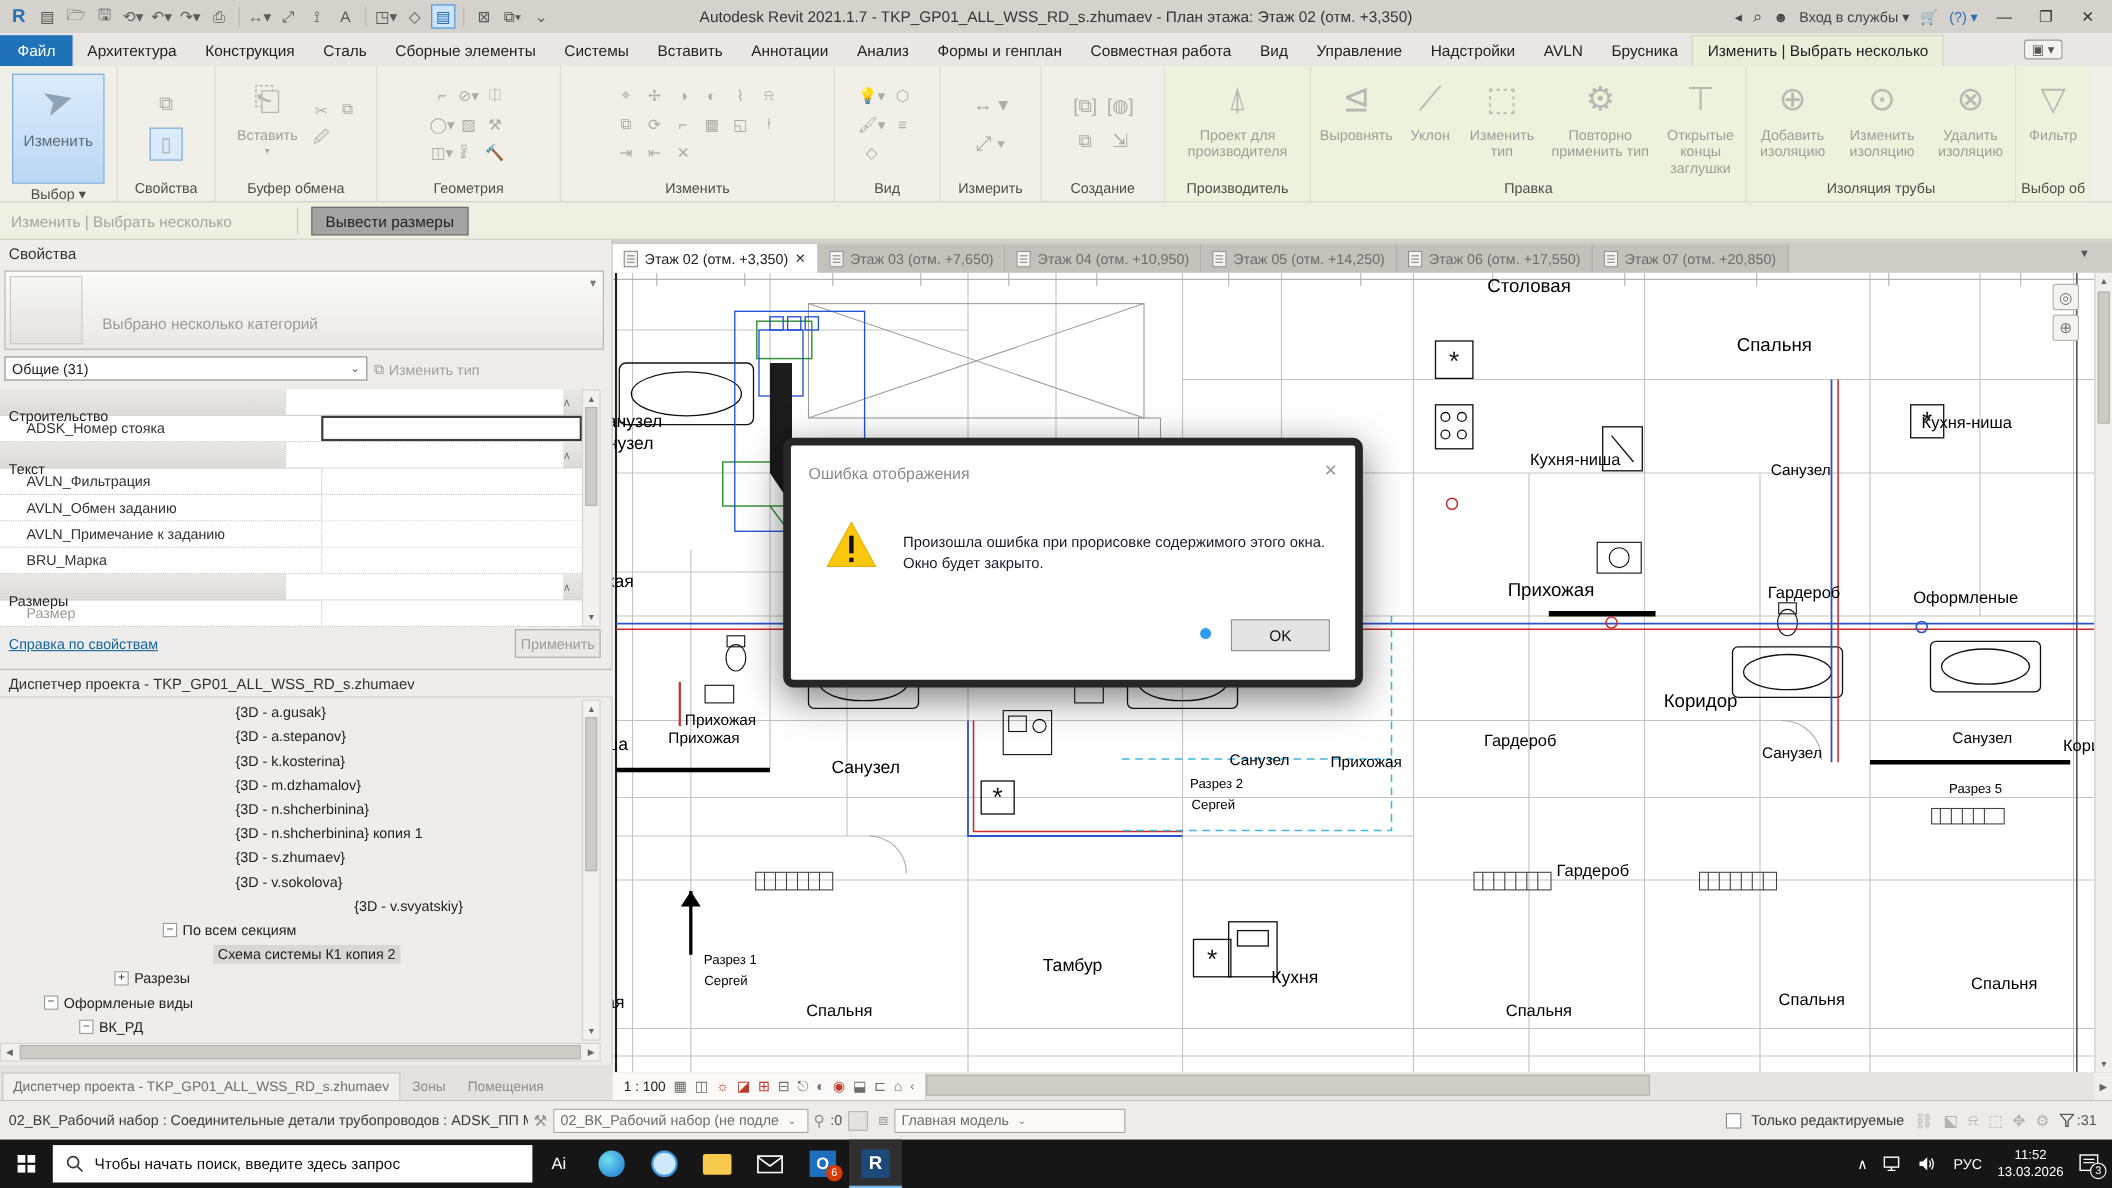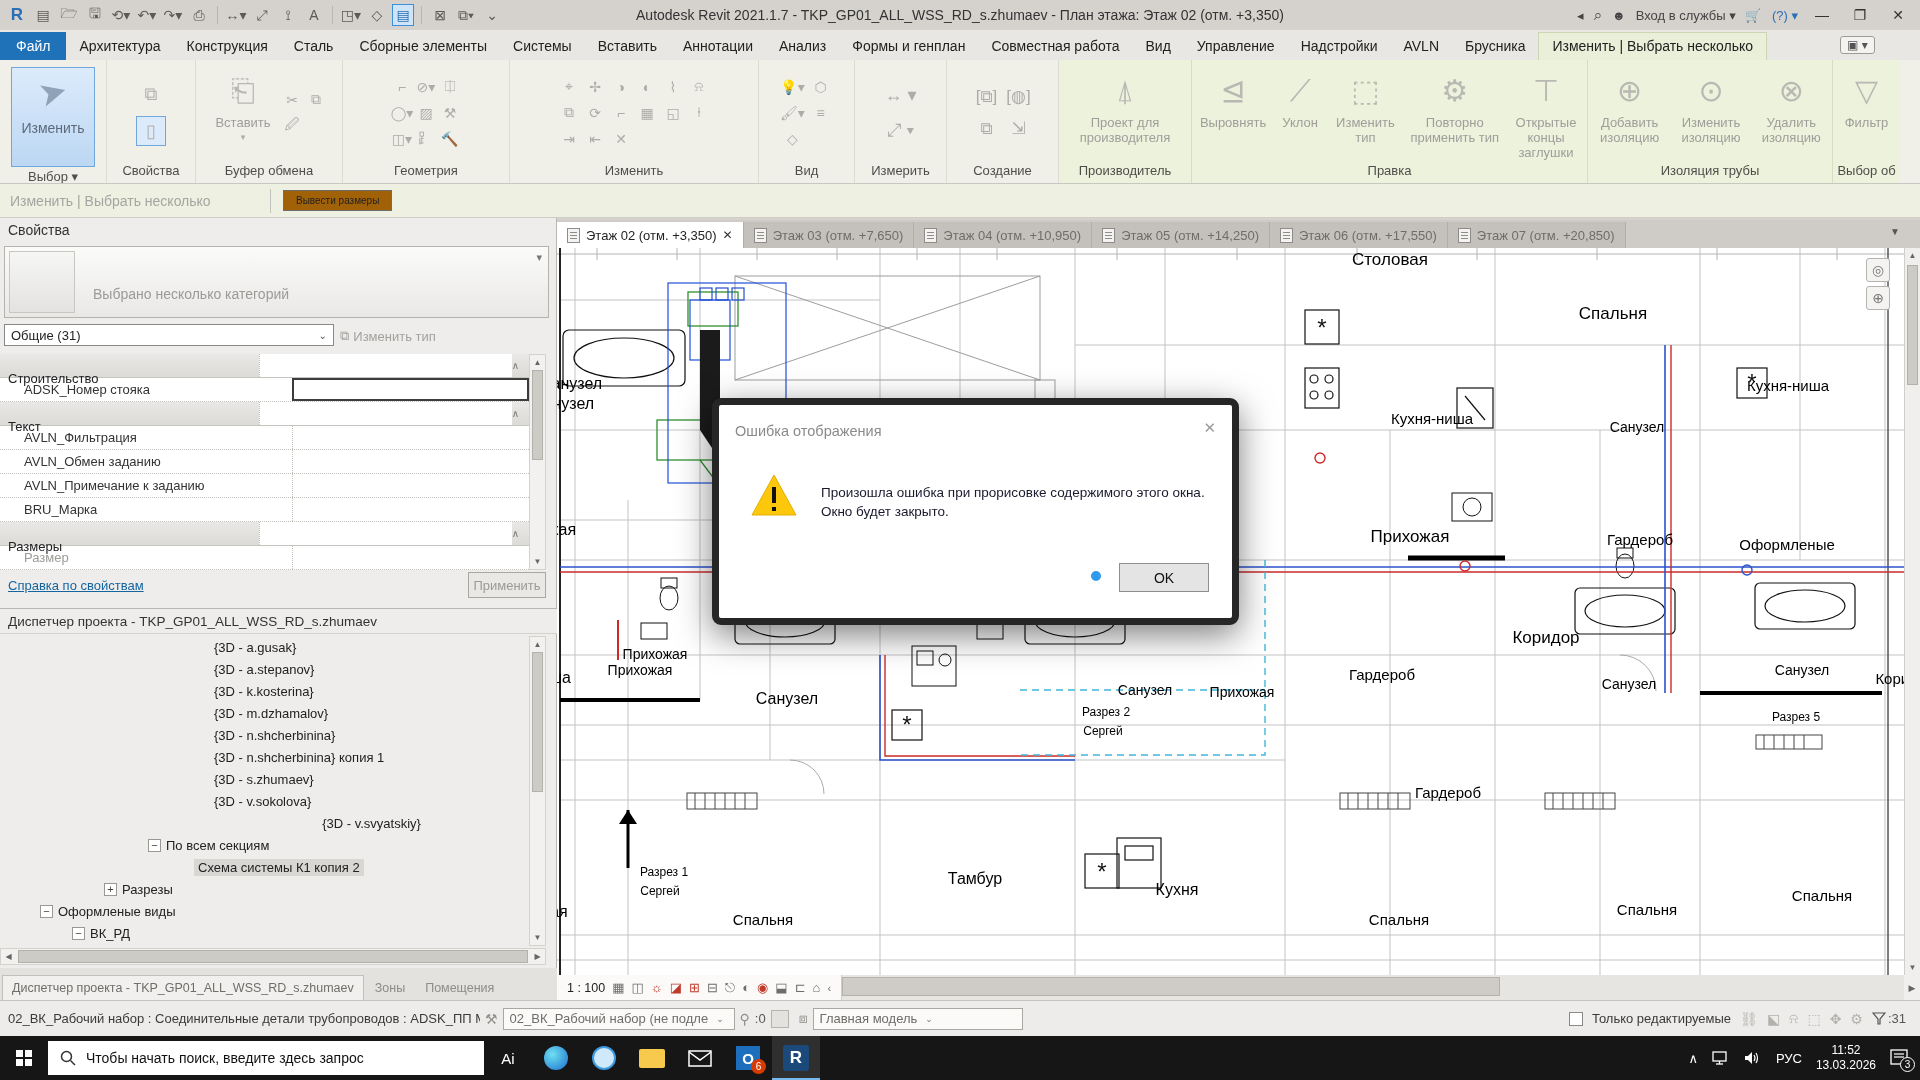--- a/index.html
+++ b/index.html
@@ -43,21 +43,21 @@
   .minigrid { display:grid; grid-template-columns:repeat(3,22px); grid-auto-rows:24px; gap:2px; }
   .minigrid span { display:flex; align-items:center; justify-content:center; font-size:14px; color:#adaca7; }
   .propicons { display:flex; flex-direction:column; gap:3px; align-items:center; }
   .propicons .pi { width:30px; height:30px; display:flex; align-items:center; justify-content:center; font-size:18px; color:#b0afaa; }
   .propicons .pi.hl { border:1px solid #6fa7de; background:#dcebfb; }
 
   
   #optionsbar { left:0; top:184px; width:1920px; height:34px; background:#eef0e2; border-bottom:1px solid #cfcdc6; display:flex; align-items:center; }
   #opt-context { color:#a6a5a1; font-size:14px; padding-left:10px; width:270px; }
   #opt-sep { width:1px; height:24px; background:#c4c2bc; margin-right:12px; }
-  #opt-btn { background:#a16207; border:1px solid #6e6d6a; font-size:10px; color:#222; padding:4px 12px; }
+  #opt-btn { background:#a3a3a3; border:1px solid #6e6d6a; font-size:14px; color:#222; padding:4px 12px; }
 
   
   #leftpanel { left:0; top:218px; width:557px; height:782px; background:#eeedeb; border-right:1px solid #b9b6b1; }
   #props-header { left:8px; top:4px; font-size:14px; color:#333; }
   #type-selector { left:4px; top:28px; width:545px; height:72px; background:linear-gradient(#fbfbfa,#e9e8e6); border:1px solid #b5b3ae; display:flex; }
   #type-preview { width:66px; height:62px; margin:4px; background:linear-gradient(#f6f6f5,#e3e2e0); border:1px solid #c9c7c2; }
   #type-label { align-self:center; color:#9b9a97; font-size:14px; padding-left:14px;margin-top:24px; }
   #type-arrow { margin-left:auto; align-self:flex-start; color:#777; font-size:11px; padding:4px 6px; }
   #filter-row { left:4px; top:106px; width:549px; height:24px; display:flex; gap:6px; }
   #filter-select { width:330px; height:22px; background:#fff; border:1px solid #8a8886; font-size:13px; color:#222; display:flex; align-items:center; padding:0 6px; }

